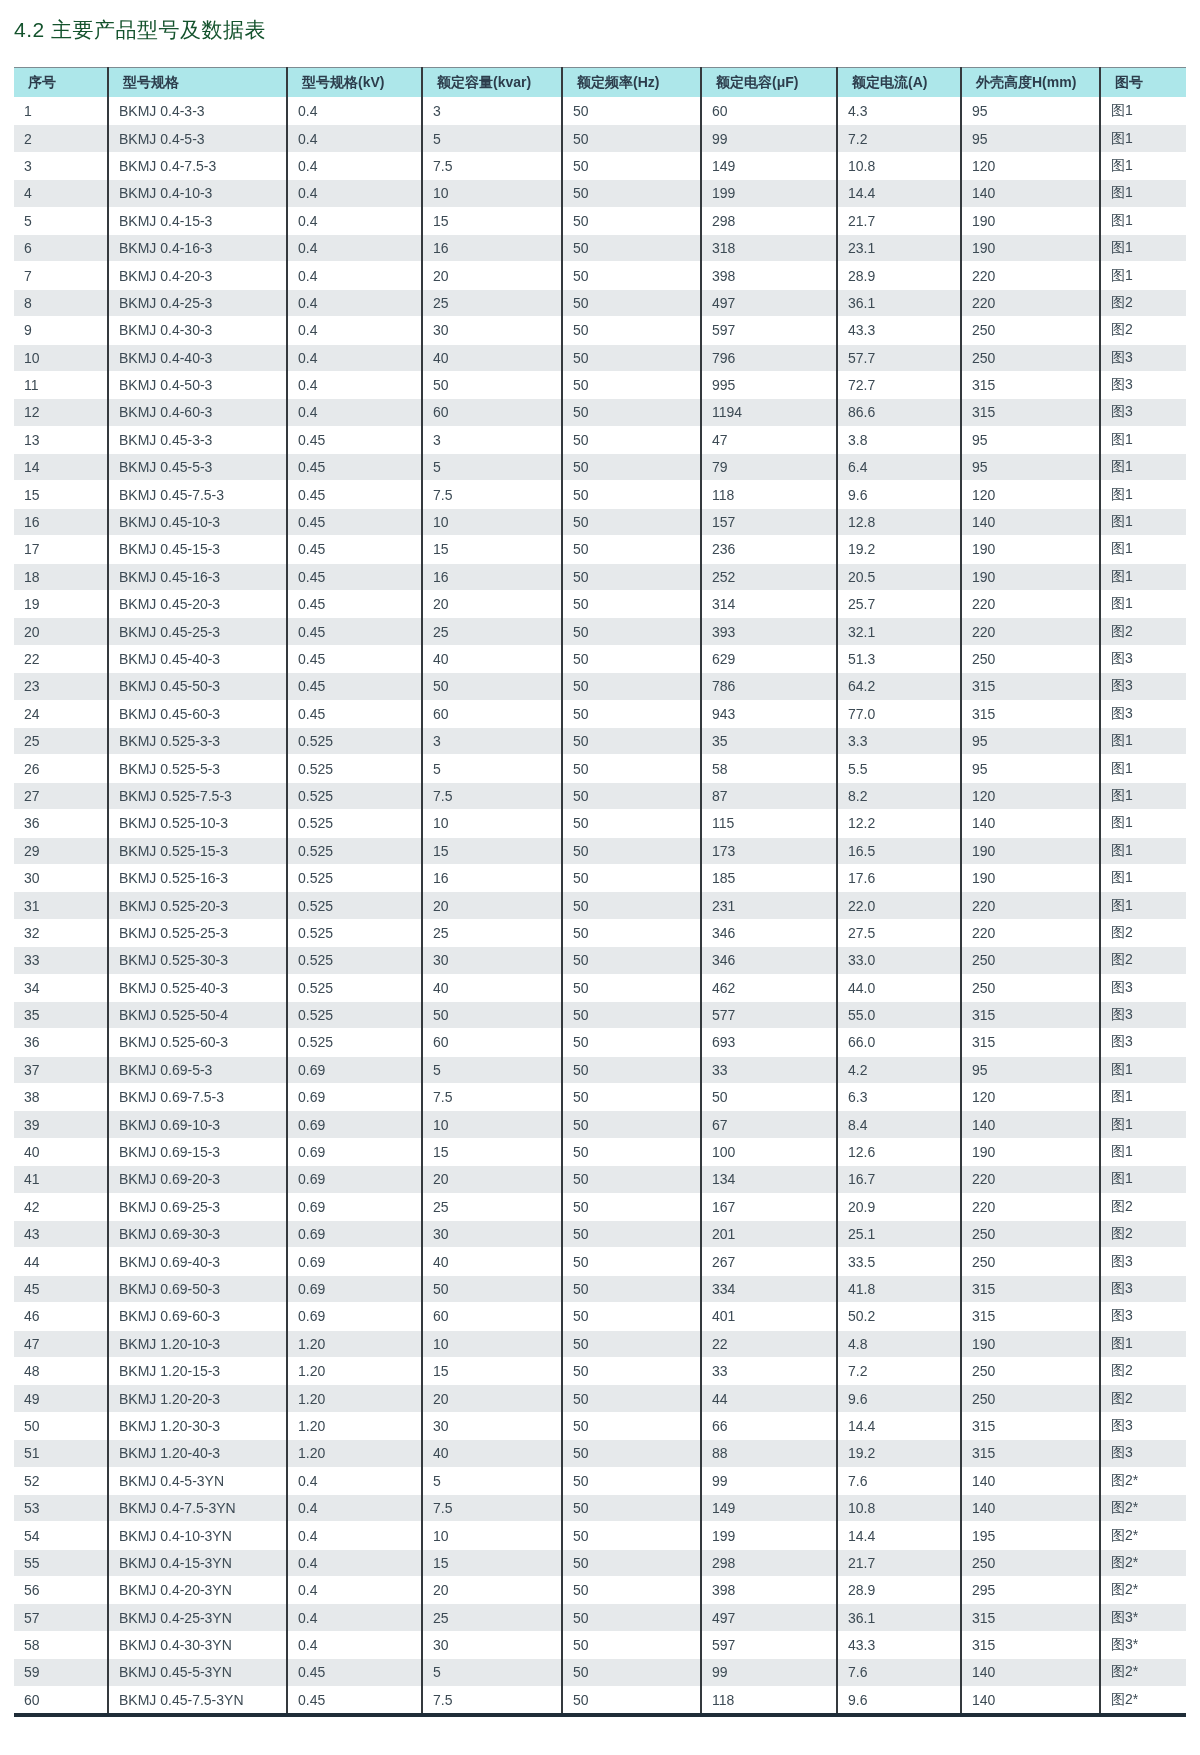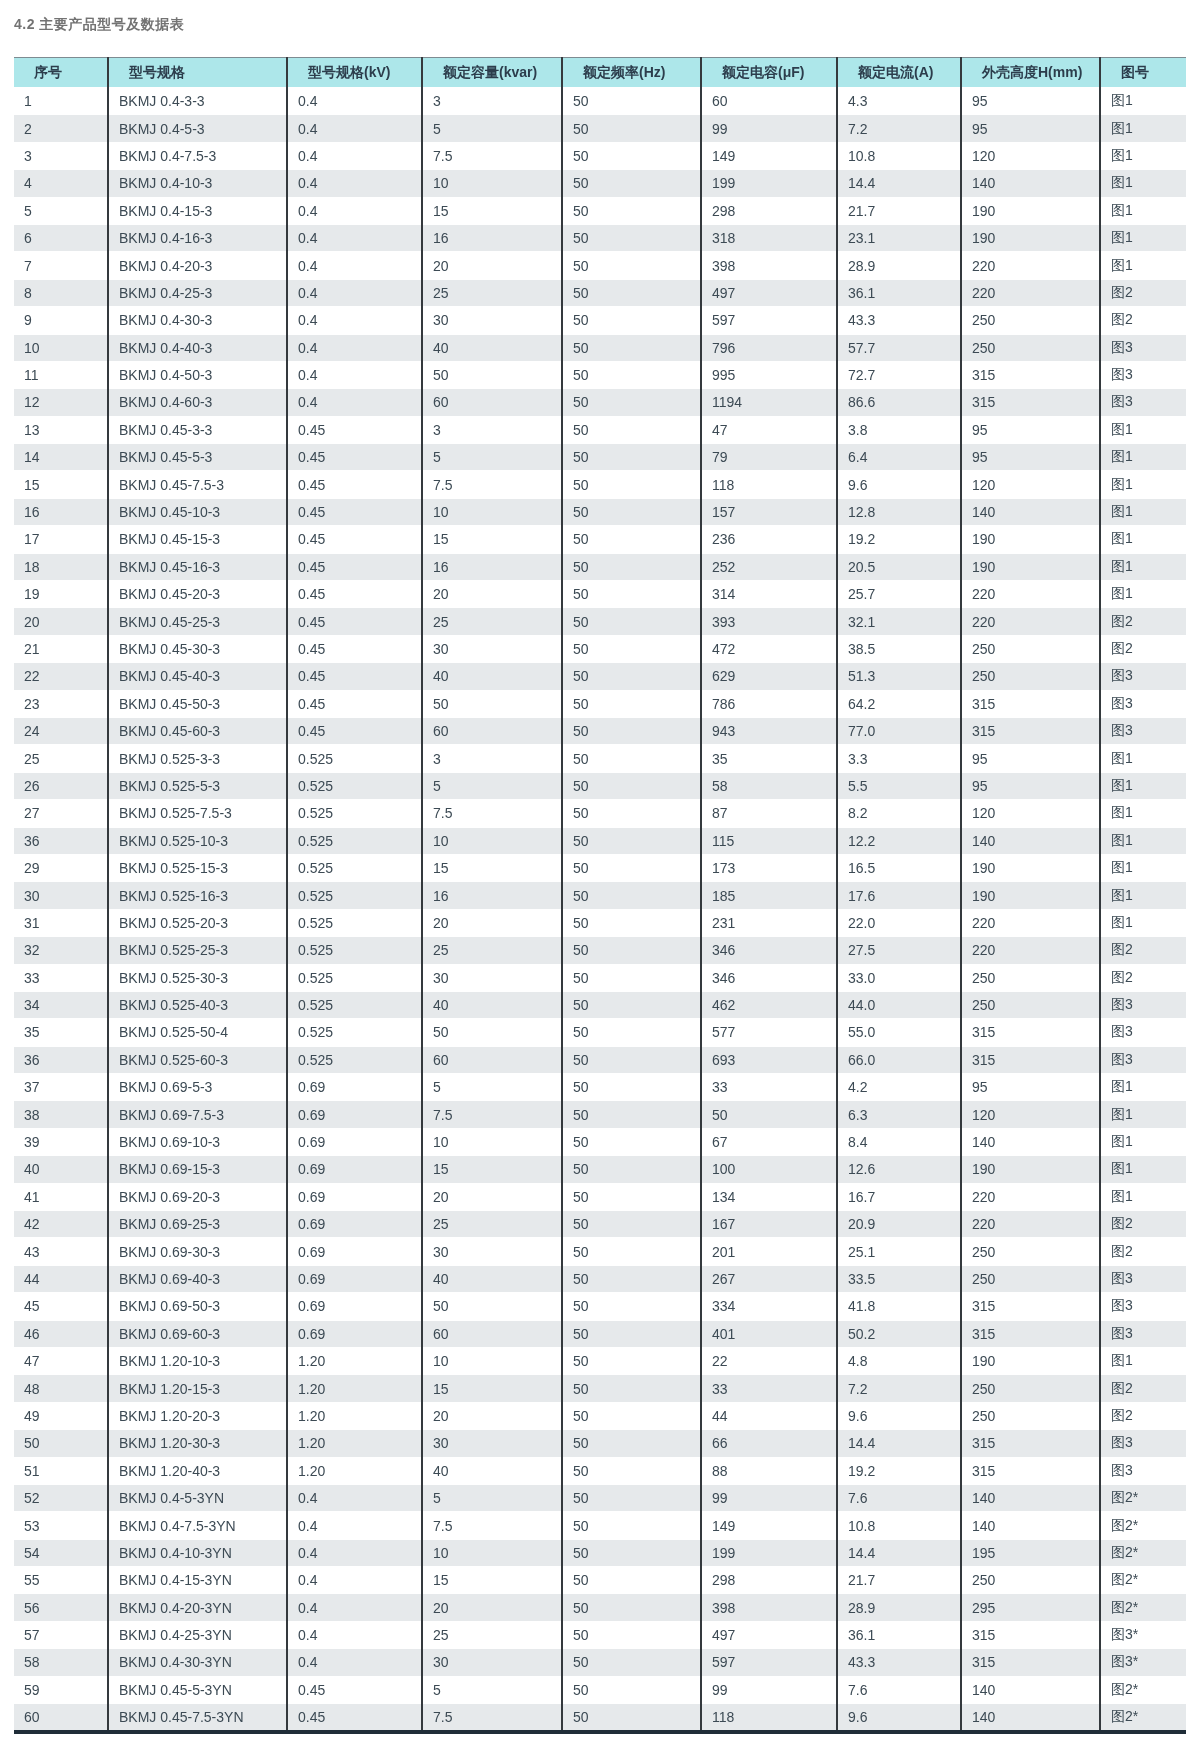--- a/index.html
+++ b/index.html
@@ -9,42 +9,42 @@
     font-family: "Liberation Sans", "DejaVu Sans", sans-serif;
   }
   .page {
     width: 1200px;
     height: 1755px;
     box-sizing: border-box;
     padding: 10px 14px 0 14px;
     background: #ffffff;
   }
   .title {
-    font-size: 14px;
-    font-weight: 700;
-    color: #737373;
+    font-size: 21px;
+    font-weight: 400;
+    color: #14532d;
     margin: 6px 0 0 0;
     letter-spacing: 0.5px;
   }
   table.data-table {
     margin-top: 23px;
     width: 1172px;
     border-collapse: collapse;
     table-layout: fixed;
     border-top: 1px solid #7e8b91;
     border-bottom: 4px solid #1f2d38;
   }
   table.data-table th {
     background: var(--header-bg, #ade7ea);
     color: #2c3d4c;
     font-size: 14px;
     font-weight: bold;
     text-align: left;
     height: 29px;
-    padding: 0 8px 0 20px;
+    padding: 0 8px 0 14px;
     border-bottom: 1px solid #ffffff;
     overflow: hidden;
     white-space: nowrap;
   }
   table.data-table td {
     color: var(--text-color, #3c4a54);
     font-size: 14px;
     text-align: left;
     height: 26.4px;
     padding: 0 8px 0 10px;
@@ -307,31 +307,20 @@
           <td>BKMJ 0.45-25-3</td>
           <td>0.45</td>
           <td>25</td>
           <td>50</td>
           <td>393</td>
           <td>32.1</td>
           <td>220</td>
           <td>图2</td>
         </tr>
         <tr>
-          <td>21</td>
-          <td>BKMJ 0.45-30-3</td>
-          <td>0.45</td>
-          <td>30</td>
-          <td>50</td>
-          <td>472</td>
-          <td>38.5</td>
-          <td>250</td>
-          <td>图2</td>
-        </tr>
-        <tr>
           <td>22</td>
           <td>BKMJ 0.45-40-3</td>
           <td>0.45</td>
           <td>40</td>
           <td>50</td>
           <td>629</td>
           <td>51.3</td>
           <td>250</td>
           <td>图3</td>
         </tr>

